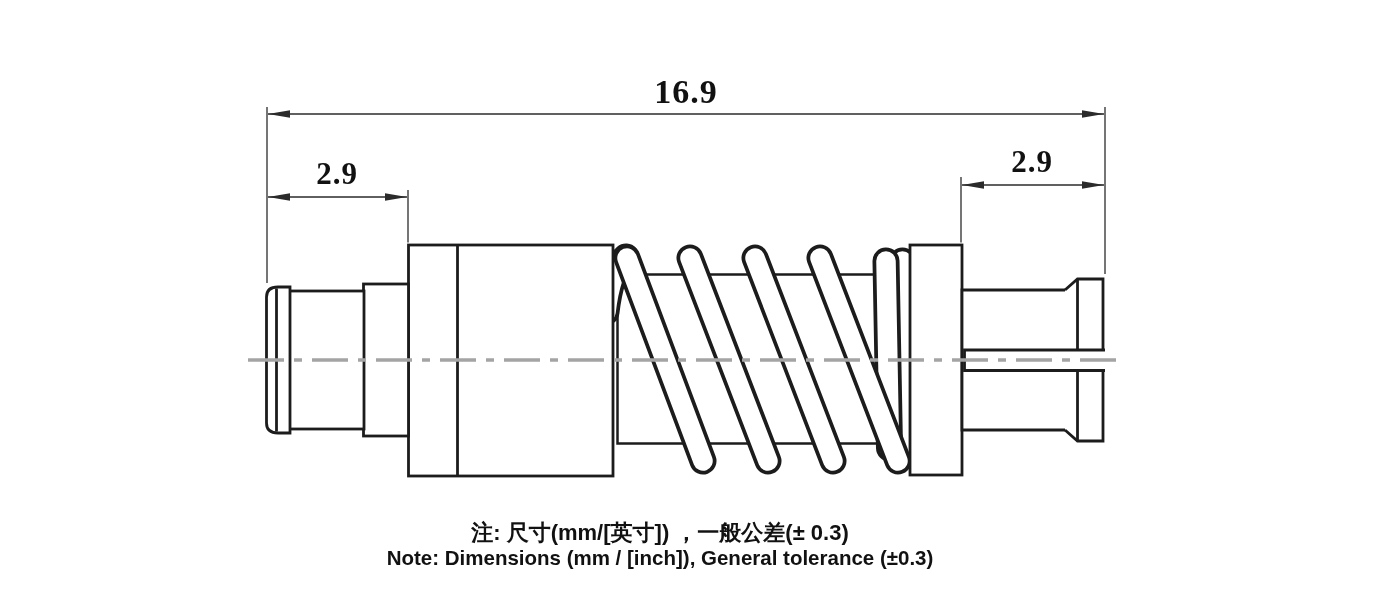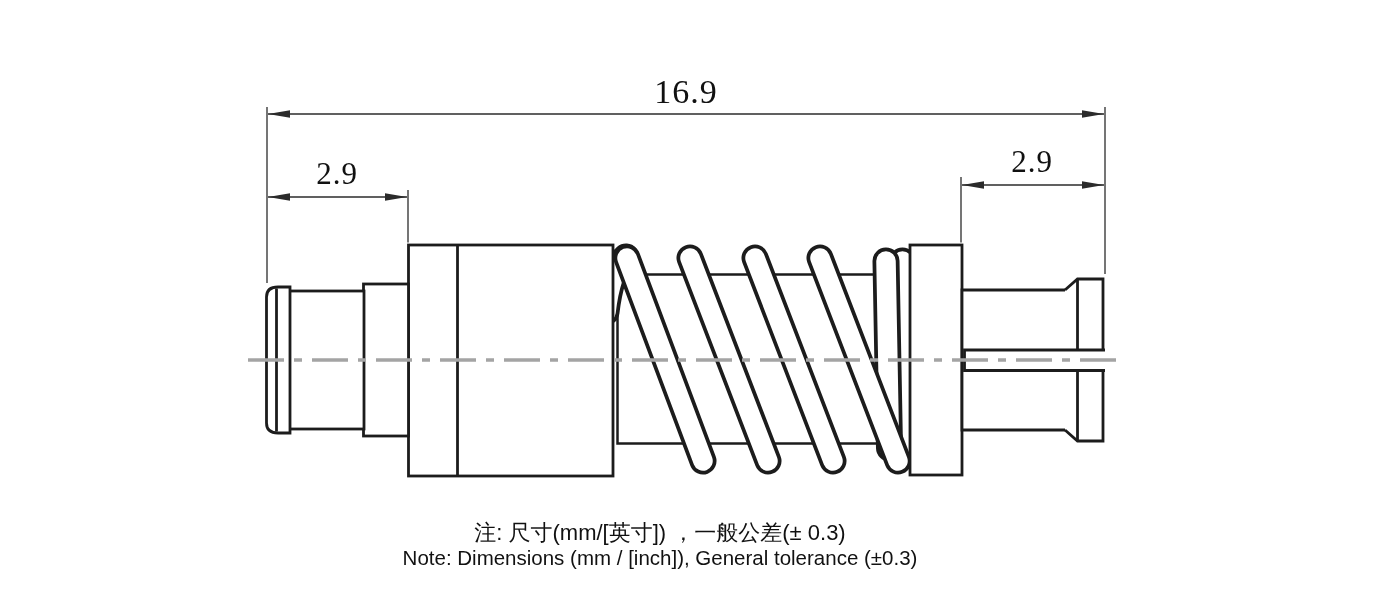--- a/index.html
+++ b/index.html
@@ -7,20 +7,21 @@
     padding: 0;
     background: #ffffff;
   }
   .stage {
     position: relative;
     width: 1400px;
     height: 600px;
     background: #ffffff;
     overflow: hidden;
     font-family: "Liberation Sans", sans-serif;
+    font-weight: bold;
   }
   svg { display: block; }
 
   .outline       { fill: #ffffff; stroke: #1c1c1c; stroke-width: 2.8; stroke-linejoin: miter; }
   .outline-thin  { fill: #ffffff; stroke: #1c1c1c; stroke-width: 2.5; }
   .edge          { fill: none;    stroke: #1c1c1c; stroke-width: 2.8; }
   .coil-out      { fill: none; stroke: #1c1c1c; stroke-width: 27;   stroke-linecap: round; }
   .coil-in       { fill: none; stroke: #ffffff; stroke-width: 19.5; stroke-linecap: round; }
   .thin          { fill: none; stroke: #2b2b2b; stroke-width: 1.3; }
   .arrow         { fill: #2b2b2b; stroke: none; }

